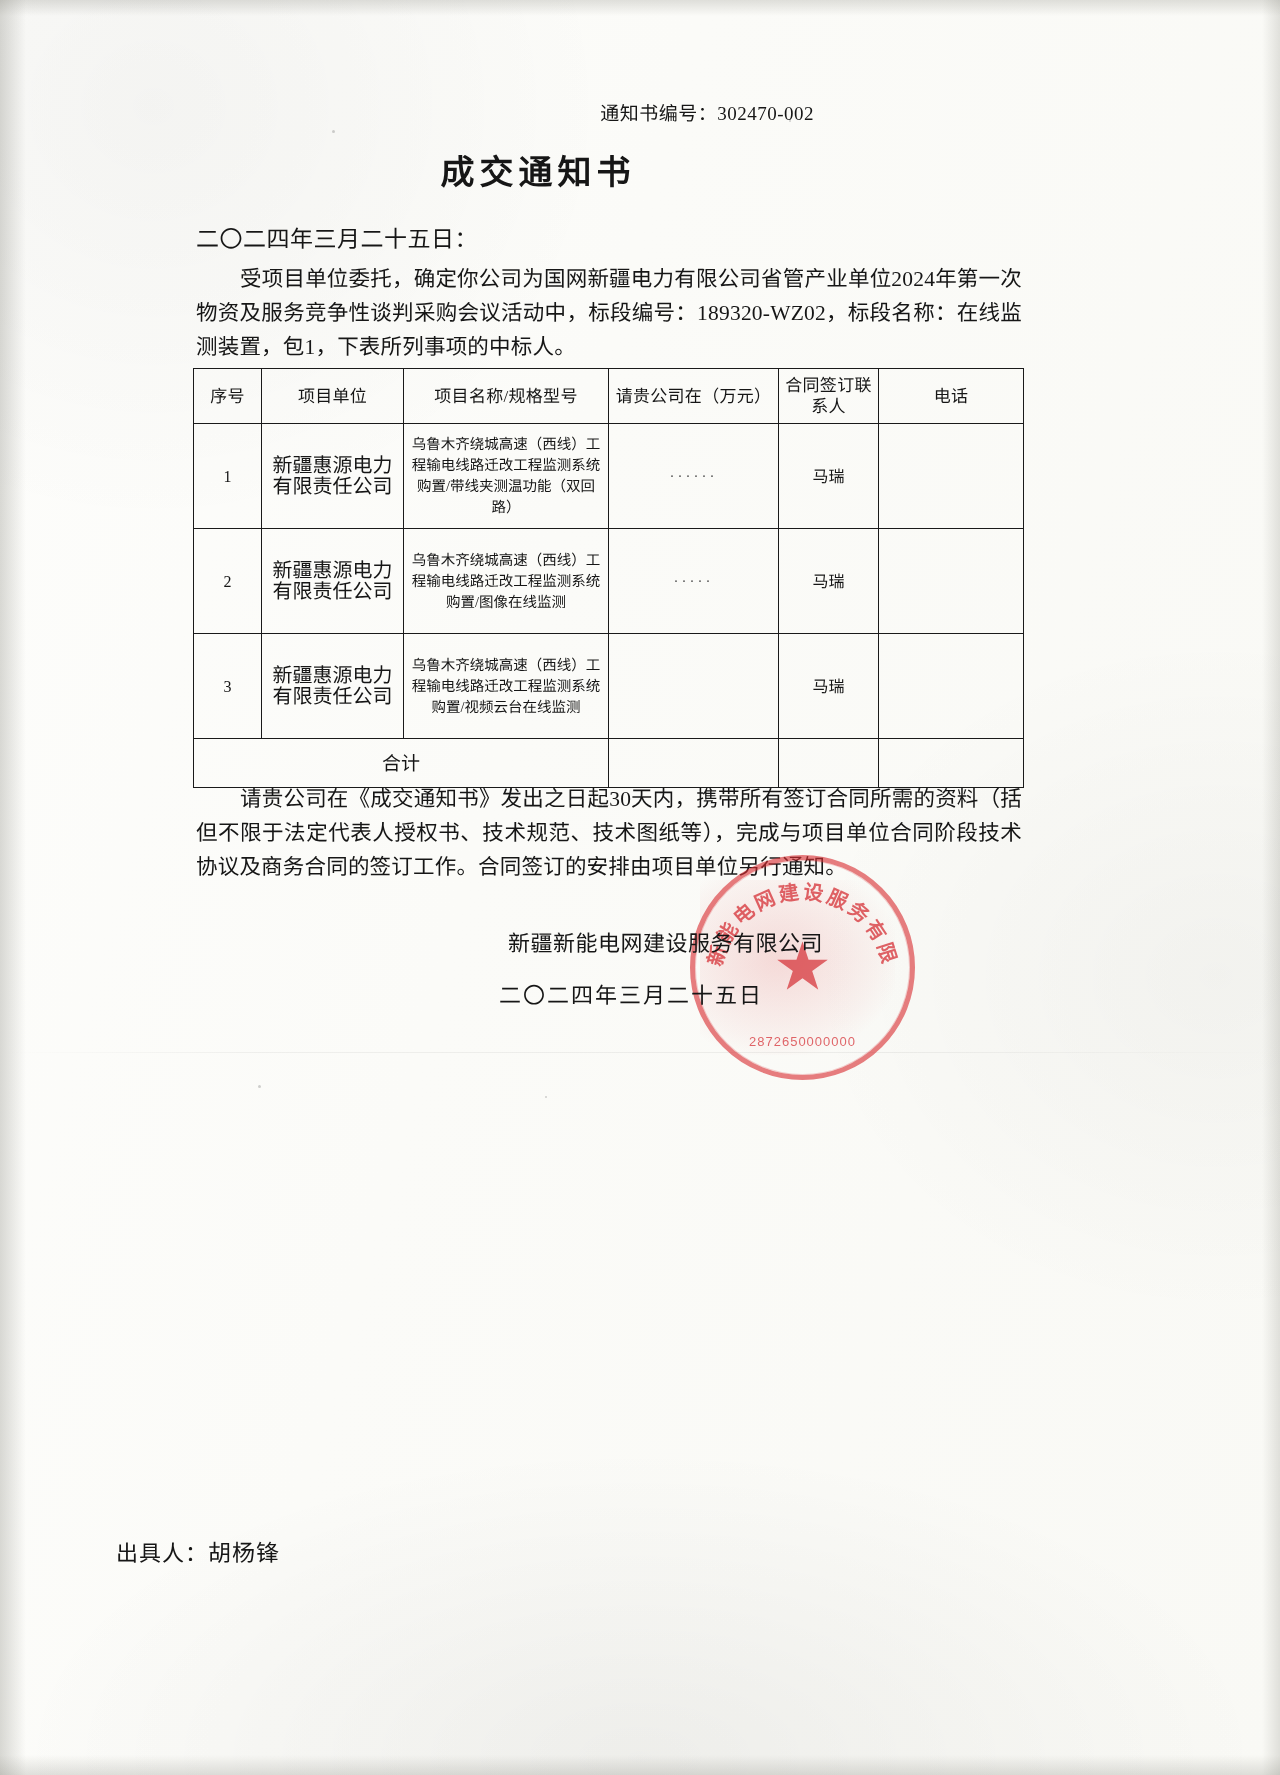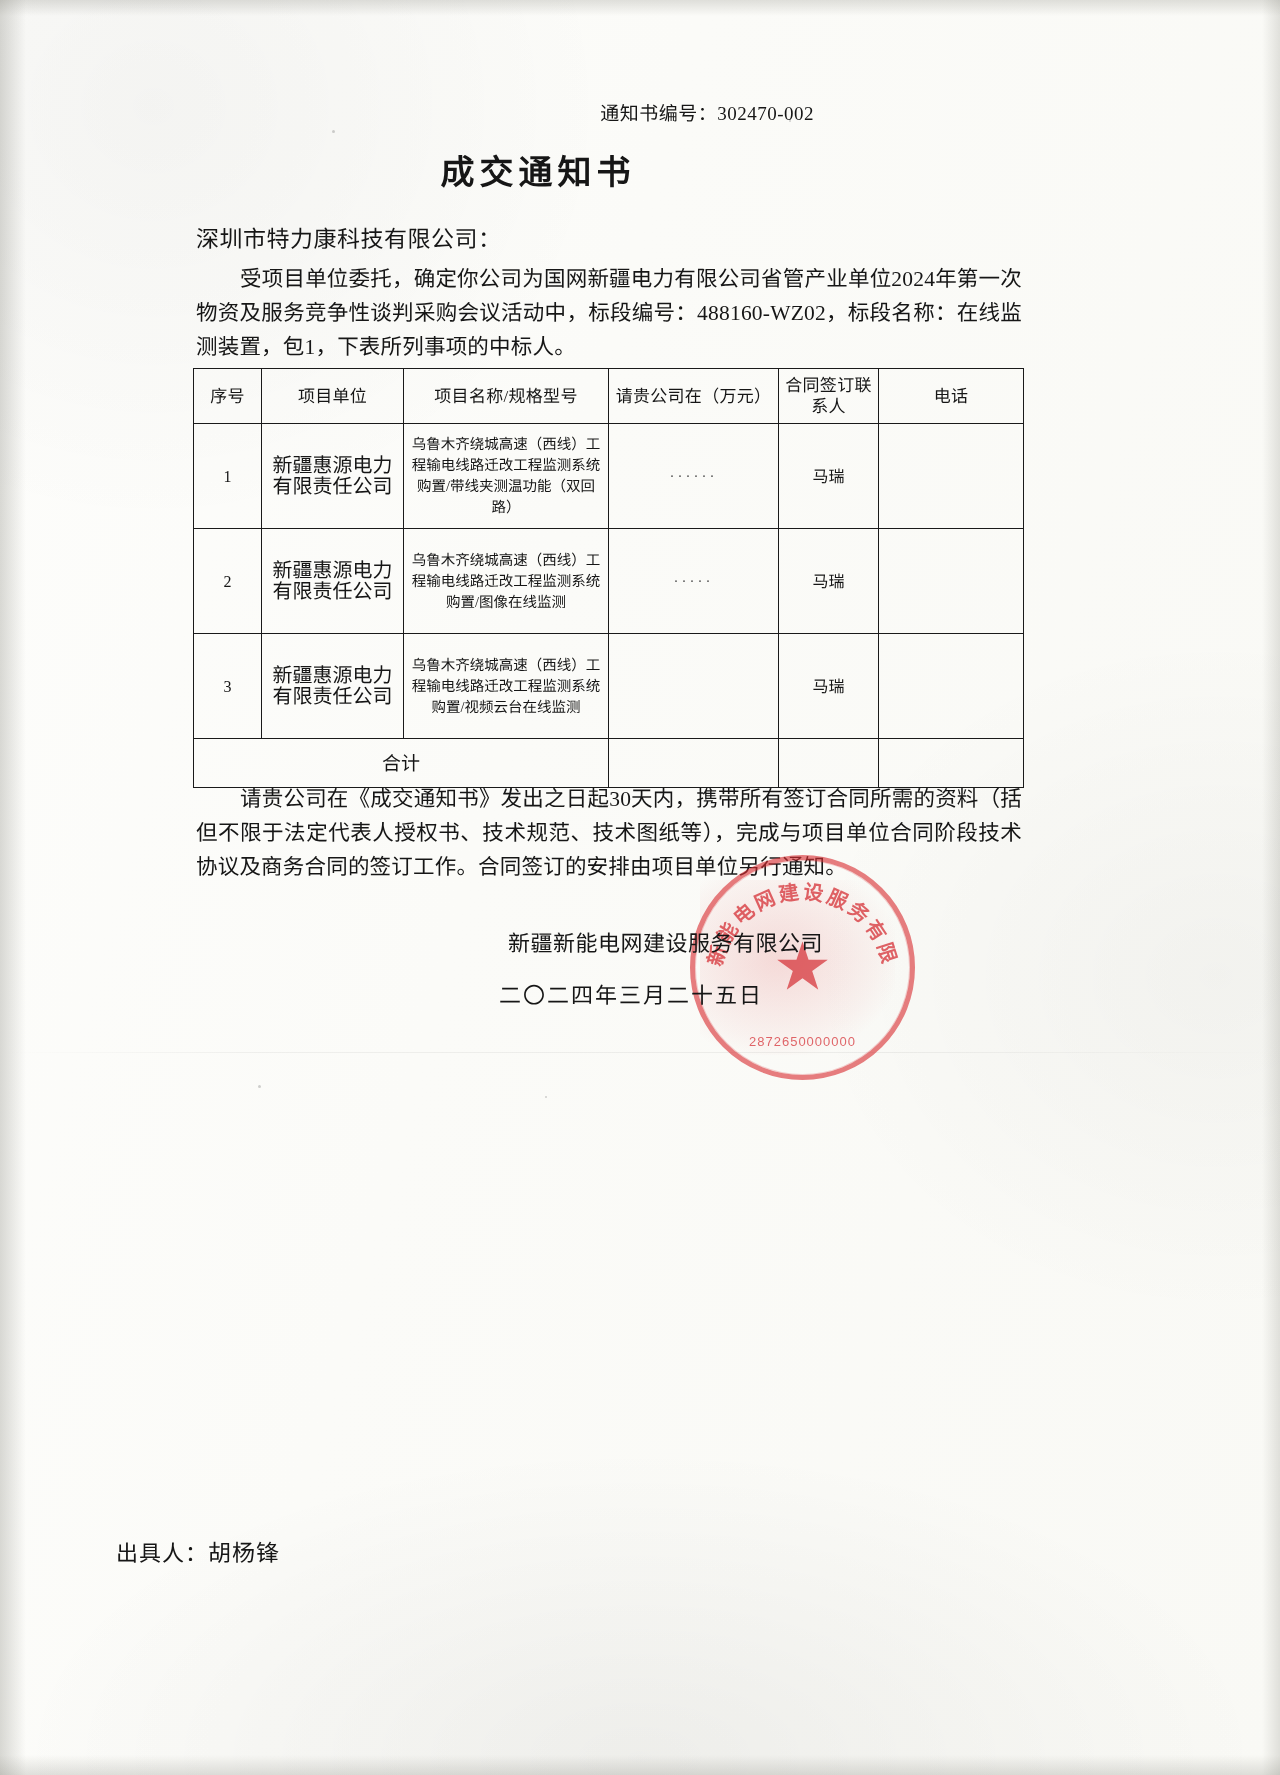--- a/index.html
+++ b/index.html
@@ -252,23 +252,23 @@
 <div class="speck" style="left:258px;top:1085px;width:3px;height:3px;"></div>
 <div class="speck" style="left:545px;top:1096px;width:2px;height:2px;"></div>
 <div class="speck" style="left:789px;top:120px;width:2px;height:2px;"></div>
 
 <div class="content">
 
   <div class="doc-number">通知书编号：302470-002</div>
 
   <div class="doc-title">成交通知书</div>
 
-  <div class="addressee">深圳市特力康科技有限公司：</div>
-
-  <div class="para-1">受项目单位委托，确定你公司为国网新疆电力有限公司省管产业单位2024年第一次物资及服务竞争性谈判采购会议活动中，标段编号：488160-WZ02，标段名称：在线监测装置，包1，下表所列事项的中标人。</div>
+  <div class="addressee">二〇二四年三月二十五日：</div>
+
+  <div class="para-1">受项目单位委托，确定你公司为国网新疆电力有限公司省管产业单位2024年第一次物资及服务竞争性谈判采购会议活动中，标段编号：189320-WZ02，标段名称：在线监测装置，包1，下表所列事项的中标人。</div>
 
   <table class="award-table">
     <colgroup>
       <col class="col-idx">
       <col class="col-unit">
       <col class="col-name">
       <col class="col-amt">
       <col class="col-person">
       <col class="col-tel">
     </colgroup>

